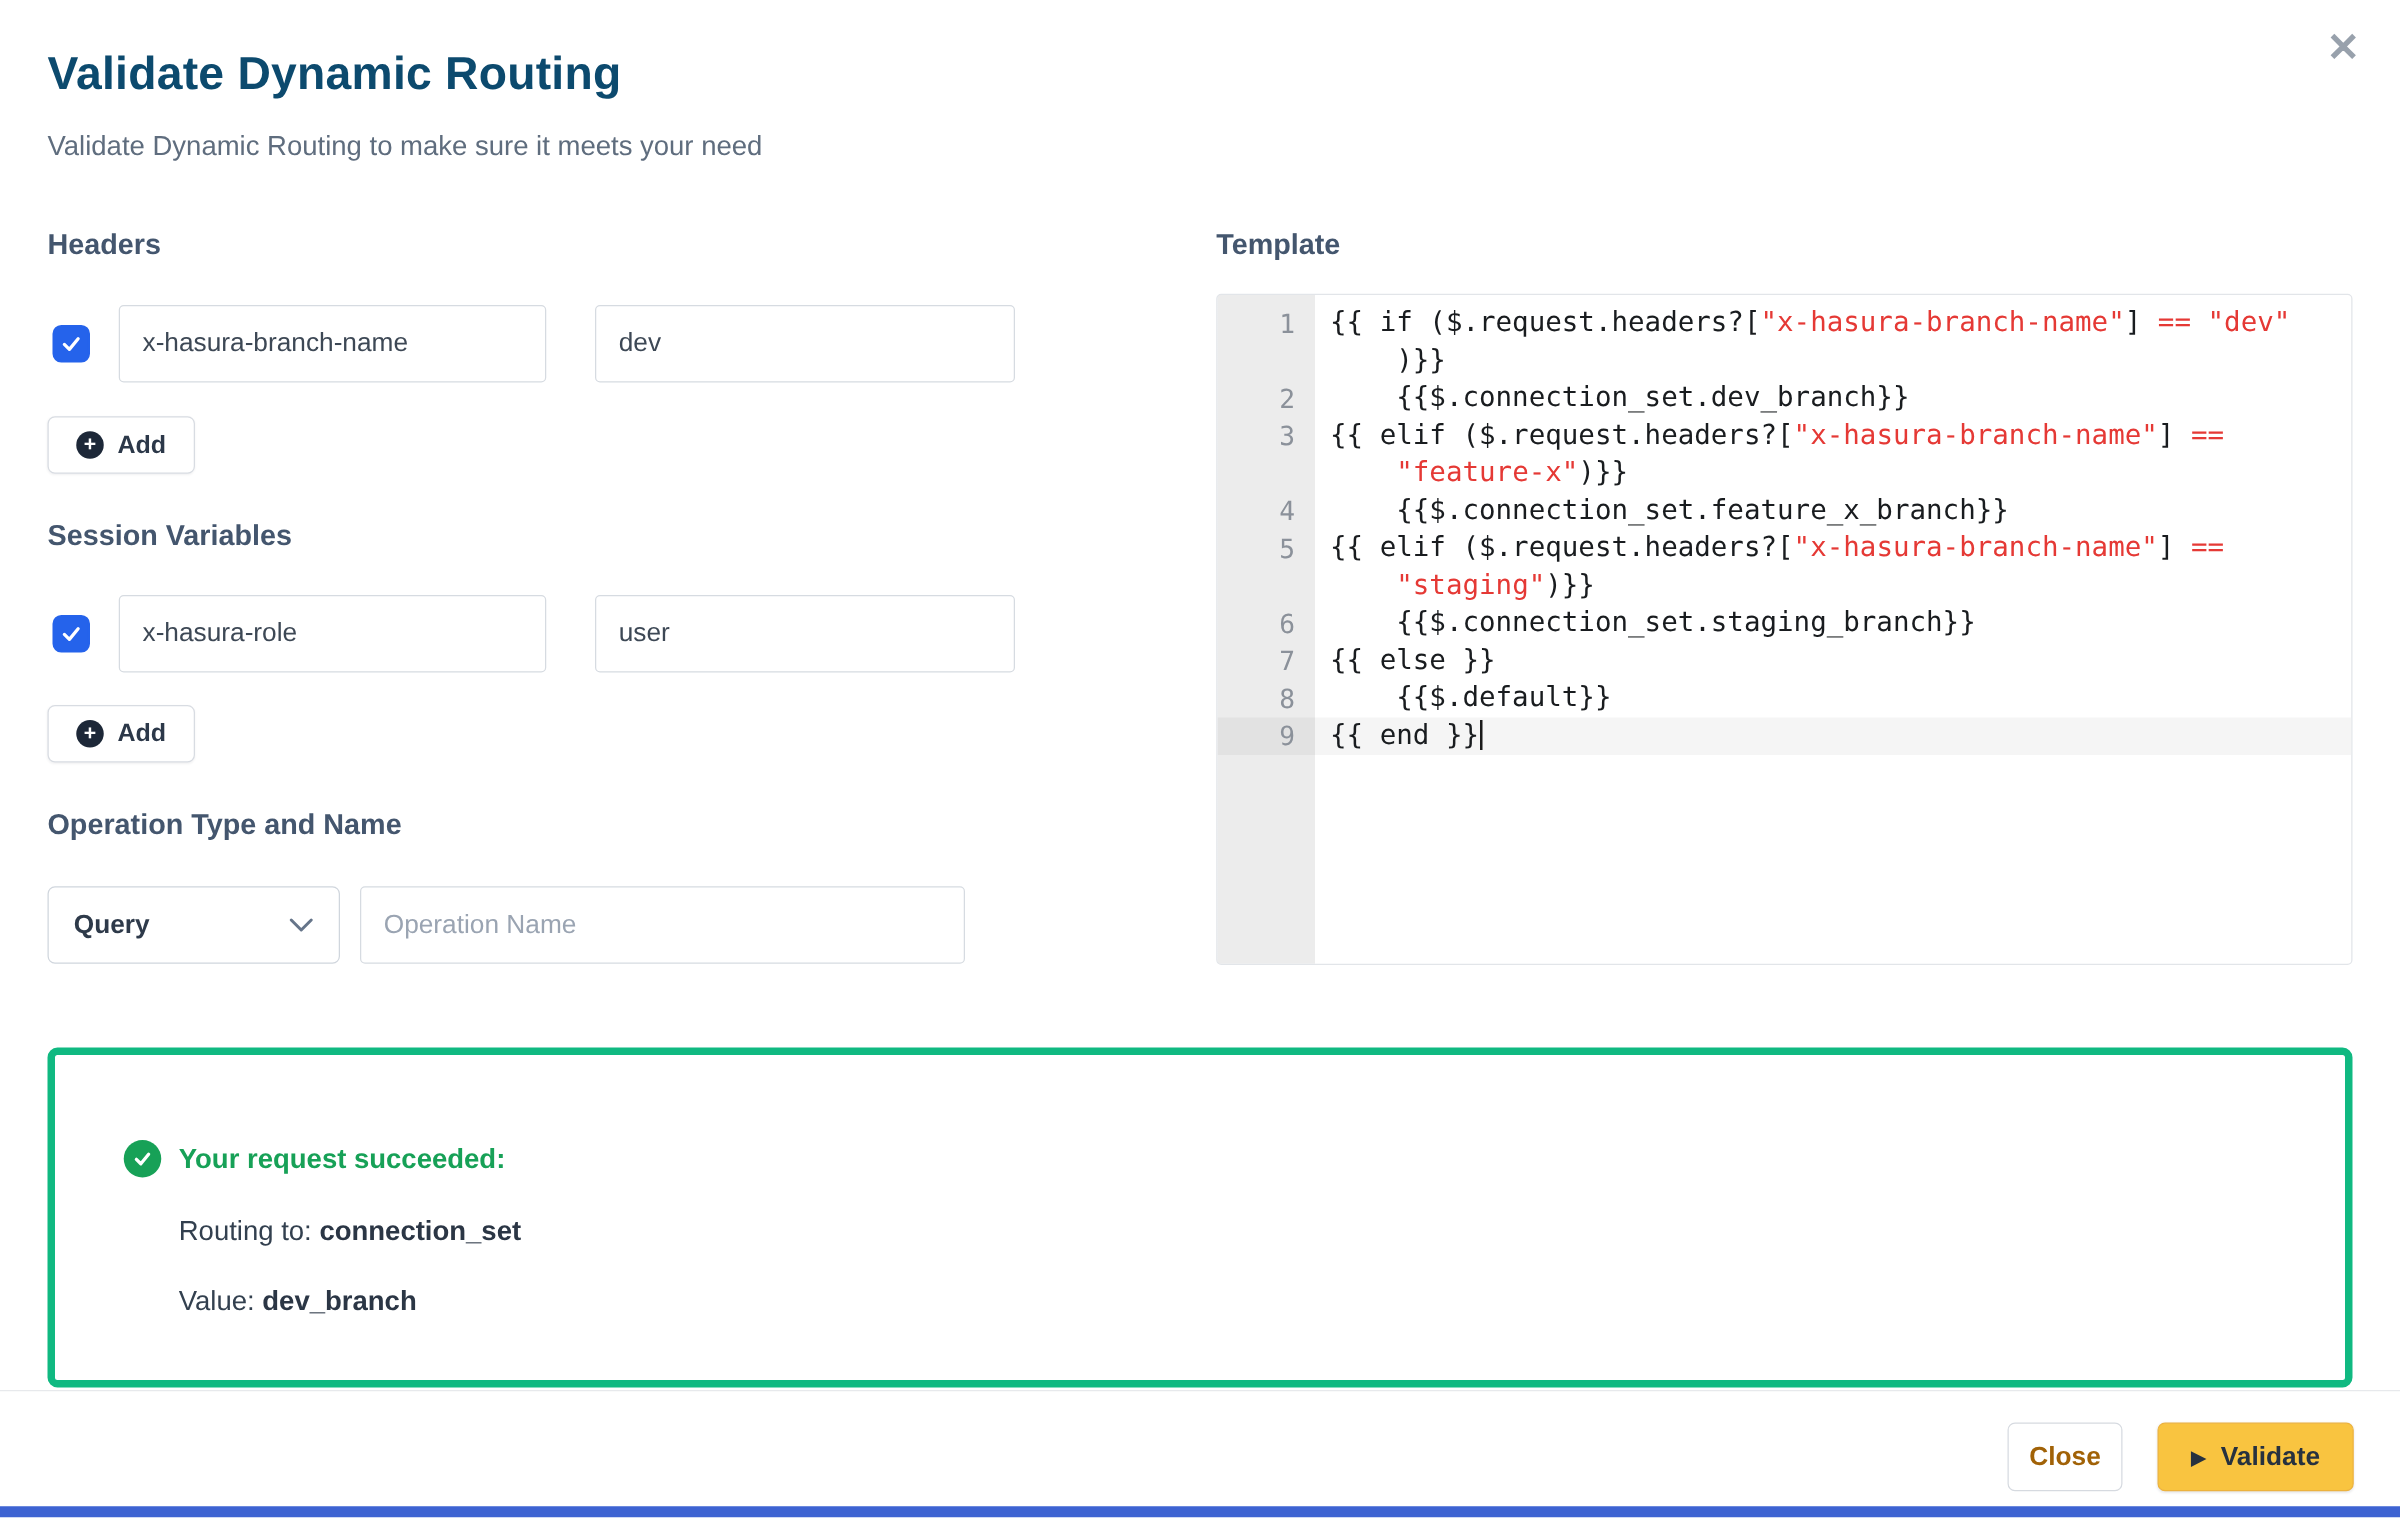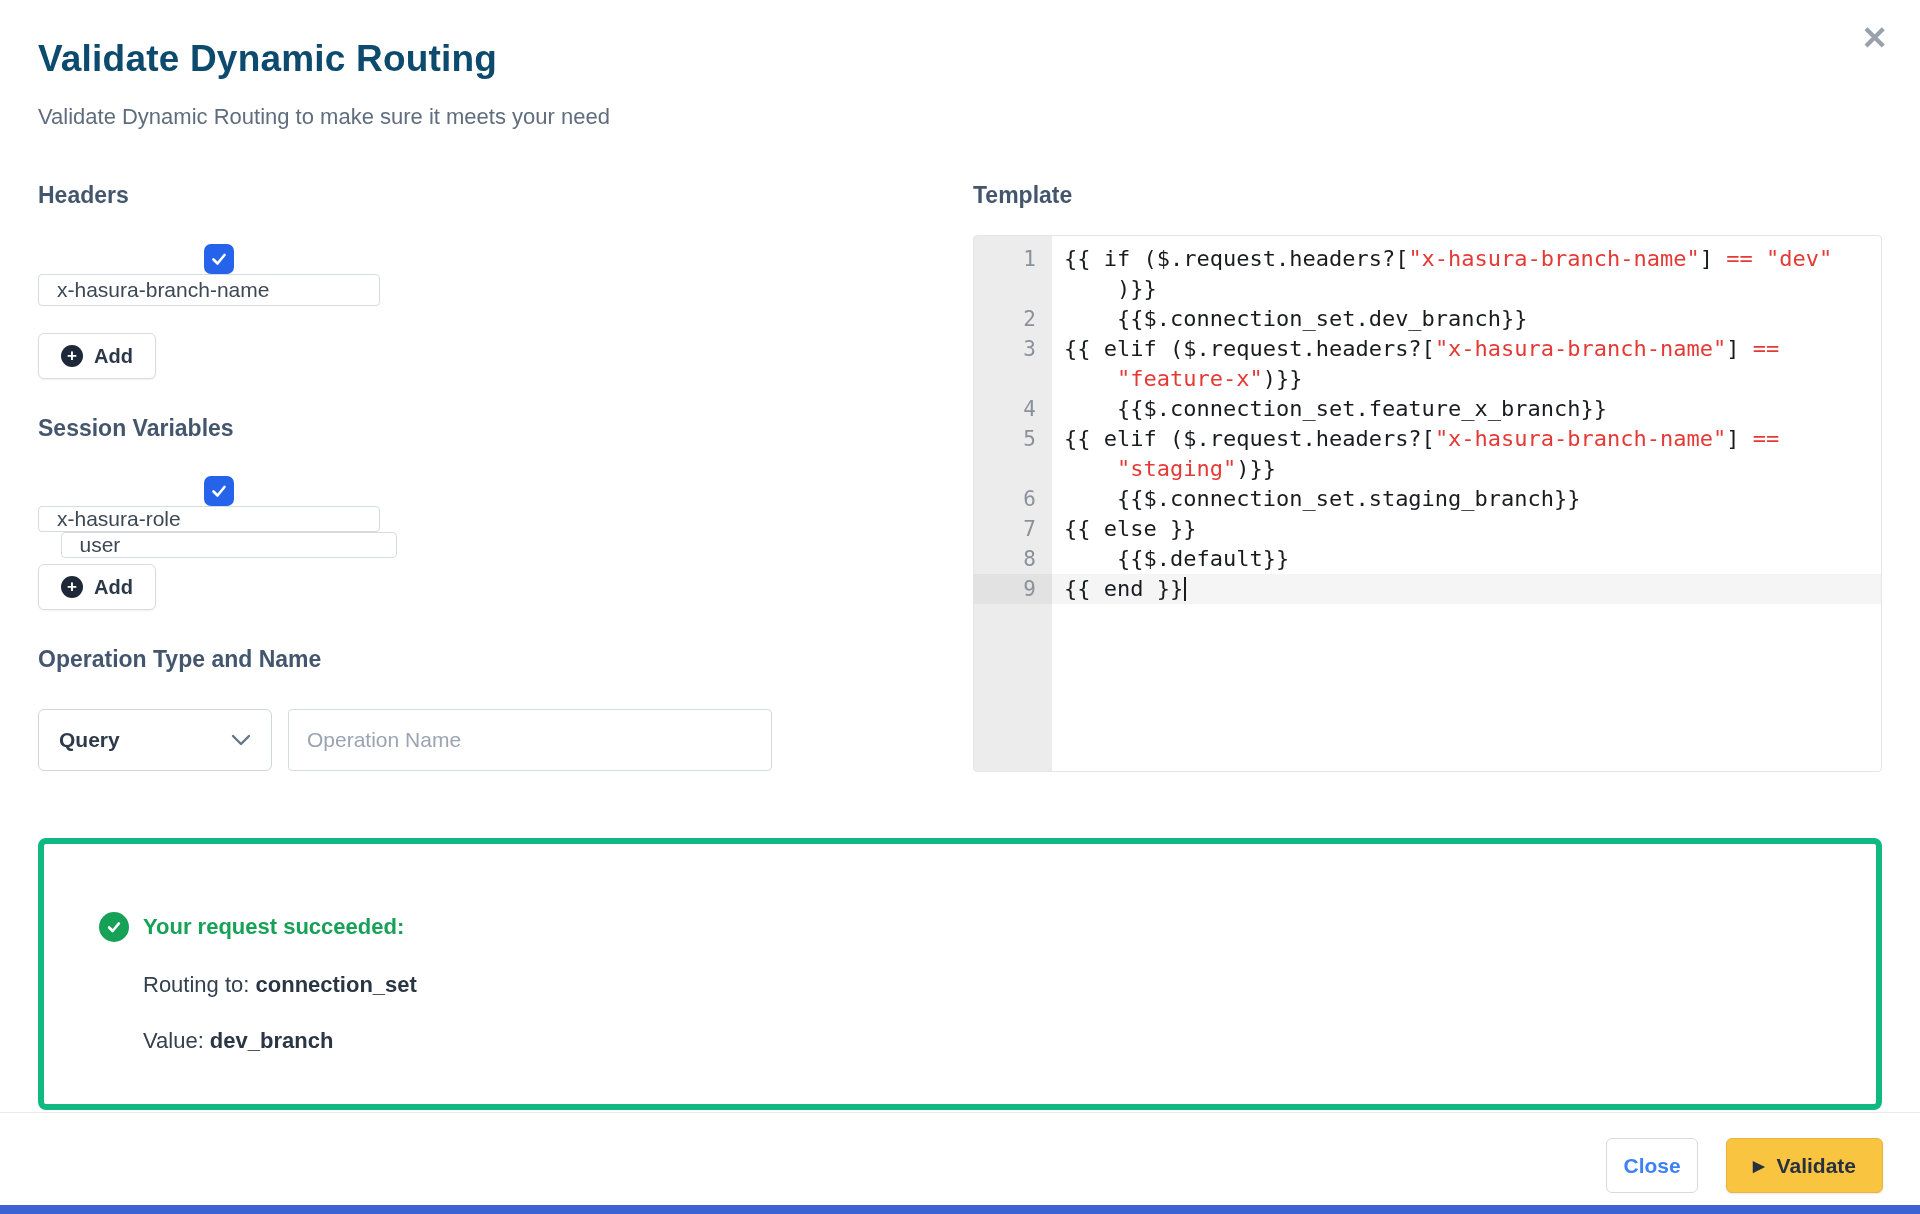--- a/index.html
+++ b/index.html
@@ -22,21 +22,21 @@
     font-size:37px; font-weight:700; color:#0c4a6e; letter-spacing:.2px;
   }
   .subtitle {
     position:absolute; left:38px; top:104px;
     font-size:22px; color:#5f6d7e;
   }
   .section-h {
     position:absolute; left:38px;
     font-size:23px; font-weight:700; color:#44566e;
   }
-  .kv-row { position:absolute; left:38px; display:flex; align-items:center; height:62px;flex-direction:column; }
+  .kv-row { position:absolute; left:38px; display:flex; align-items:center; height:62px; }
   .checkbox {
     width:30px; height:30px; border-radius:7px;
     background:#fff; border:2px solid #c6cdd6;
     margin:0 23px 0 4px; flex:0 0 30px;
     display:flex; align-items:center; justify-content:center; cursor:pointer;
   }
   .checkbox.checked { background:var(--accent-blue,#2563eb); border-color:var(--accent-blue,#2563eb); }
   .checkbox svg { display:none; }
   .checkbox.checked svg { display:block; }
   .text-input {
@@ -98,21 +98,21 @@
     display:flex; align-items:center; justify-content:center; flex:0 0 30px;
   }
   .result-head .head-text { font-size:22px; font-weight:700; color:var(--success-text-green,#17a157); }
   .result-line { margin:30px 0 0 44px; font-size:22px; color:#33404f; }
   .result-line strong { font-weight:700; color:#2b3645; }
 
   .footer-divider { position:absolute; top:1112px; left:0; width:100%; height:1px; background:#e7e9ec; }
   .footer { position:absolute; top:1138px; right:37px; display:flex; gap:28px; }
   .btn-close {
     width:92px; height:55px; background:#fff; border:1px solid #d6dae0; border-radius:6px;
-    font-size:21px; font-weight:600; color:#3b82f6; cursor:pointer;
+    font-size:21px; font-weight:600; color:#a16207; cursor:pointer;
     font-family:"Liberation Sans", sans-serif;
   }
   .btn-validate {
     height:55px; padding:0 26px;
     background:var(--validate-amber,#f9c440); border:1px solid #ecb23e; border-radius:6px;
     font-size:21px; font-weight:700; color:#27313f;
     display:flex; align-items:center; gap:12px; cursor:pointer;
     box-shadow:0 1px 2px rgba(16,24,40,.1);
     font-family:"Liberation Sans", sans-serif;
   }
@@ -130,20 +130,21 @@
   <p class="subtitle">Validate Dynamic Routing to make sure it meets your need</p>
 
   <h3 class="section-h" style="top:182px">Headers</h3>
   <div class="kv-row" style="top:244px">
     <span class="checkbox checked">
       <svg width="18" height="18" viewBox="0 0 18 18">
         <polyline points="3.5,9.5 7.5,13.5 14.5,5" fill="none" stroke="#ffffff" stroke-width="2.6" stroke-linecap="round" stroke-linejoin="round"></polyline>
       </svg>
     </span>
     <input class="text-input key-input" type="text" value="x-hasura-branch-name" style="">
+    <input class="text-input val-input" type="text" value="dev" style="">
   </div>
   <button class="add-btn" style="top:333px">
     <span class="plus-circle">+</span>
     <span>Add</span>
   </button>
 
   <h3 class="section-h" style="top:415px">Session Variables</h3>
   <div class="kv-row" style="top:476px">
     <span class="checkbox checked">
       <svg width="18" height="18" viewBox="0 0 18 18">

